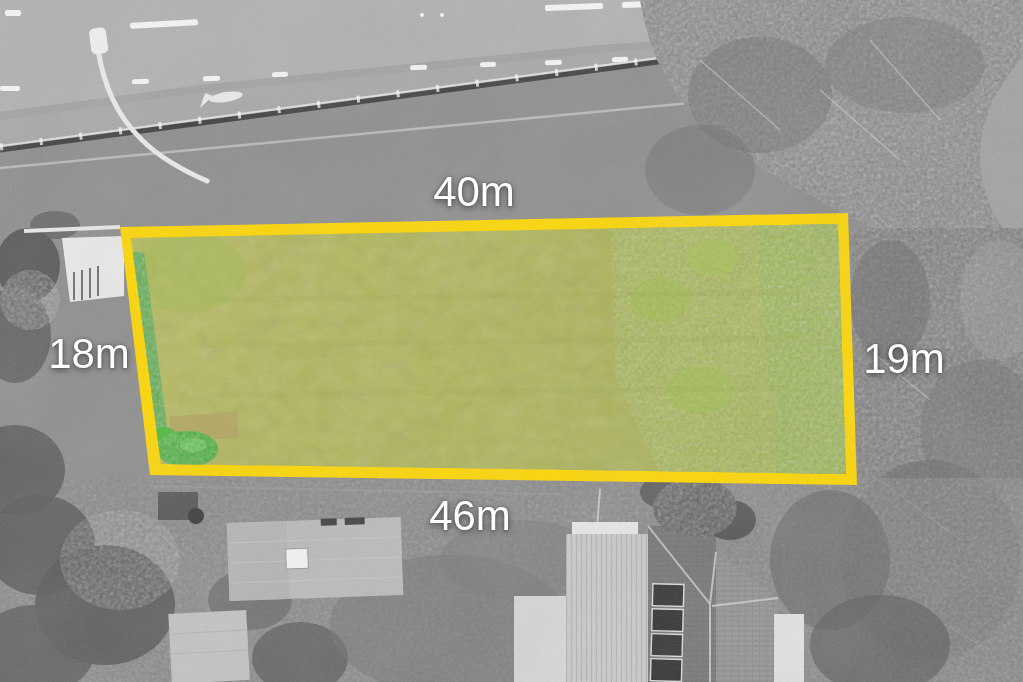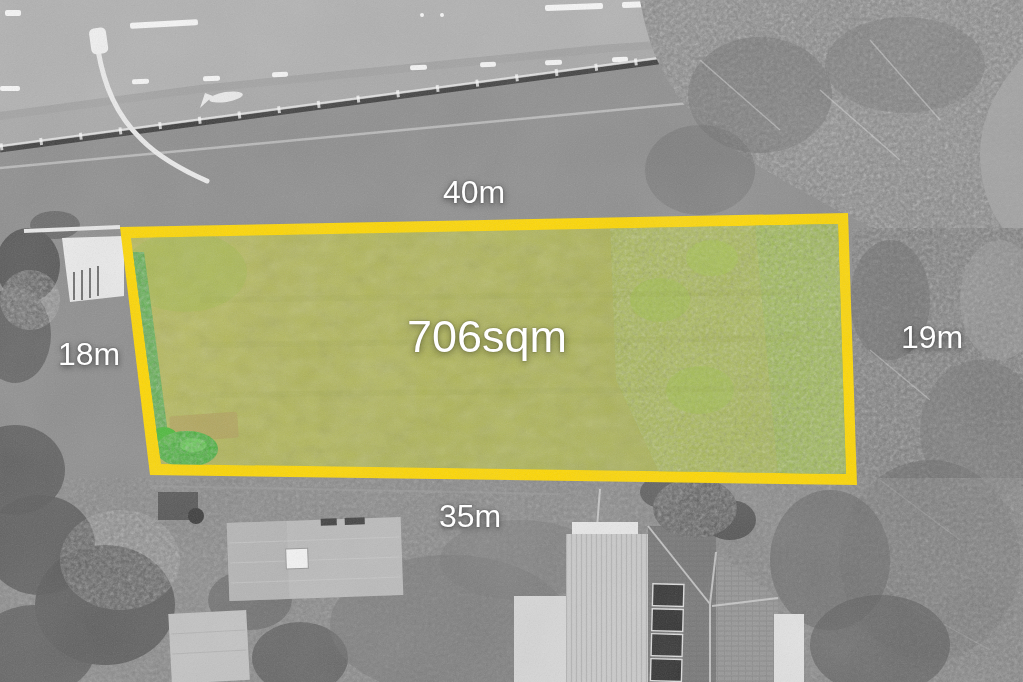--- a/index.html
+++ b/index.html
@@ -8,39 +8,39 @@
     width:1023px;height:682px;
     overflow:hidden;
     font-family:"Liberation Sans", sans-serif;
     background:#8e8e8e;
   }
   .stage svg{position:absolute;left:0;top:0;display:block;}
   .dim-label{
     position:absolute;
     transform:translate(-50%,-50%);
     color:#fff;
-    font-size:32px;
+    font-size:42px;
     font-weight:400;
     white-space:nowrap;
     text-shadow:0 2px 6px rgba(0,0,0,.55), 0 0 2px rgba(0,0,0,.35);
     user-select:none;
   }
   .area-label{
     position:absolute;
     transform:translate(-50%,-50%);
     color:#fff;
     font-size:45px;
     font-weight:400;
     white-space:nowrap;
     text-shadow:0 2px 7px rgba(0,0,0,.45), 0 0 2px rgba(0,0,0,.3);
     user-select:none;
   }
   .lbl-top{left:474px;top:192px;}
   .lbl-left{left:89px;top:354px;text-align:center;}
-  .lbl-right{left:904px;top:337px;margin-left:28px;}
+  .lbl-right{left:904px;top:359px;}
   .lbl-bottom{left:470px;top:516px;}
   .lbl-area{left:487px;top:337px;}
 </style>
 </head>
 <body>
 
 <div class="stage">
 
 <svg width="1023" height="682" viewBox="0 0 1023 682">
   <defs>
@@ -283,16 +283,15 @@
     </g>
   </g>
 
   <rect x="0" y="0" width="1023" height="682" filter="url(#cloud)" opacity="0.10"></rect>
   <rect x="0" y="0" width="1023" height="682" filter="url(#grain)" opacity="0.16"></rect>
 </svg>
 
 <div class="dim-label lbl-top" style="color: rgb(255, 255, 255);">40m</div>
 <div class="dim-label lbl-left" style="color: rgb(255, 255, 255);">18m</div>
 <div class="dim-label lbl-right" style="color: rgb(255, 255, 255);">19m</div>
-<div class="dim-label lbl-bottom" style="color: rgb(255, 255, 255);">35m</div>
-<div class="area-label lbl-area" style="color: rgb(255, 255, 255);">706sqm</div>
+<div class="dim-label lbl-bottom" style="color: rgb(255, 255, 255);">46m</div>
 
 </div>
 
 </body></html>

